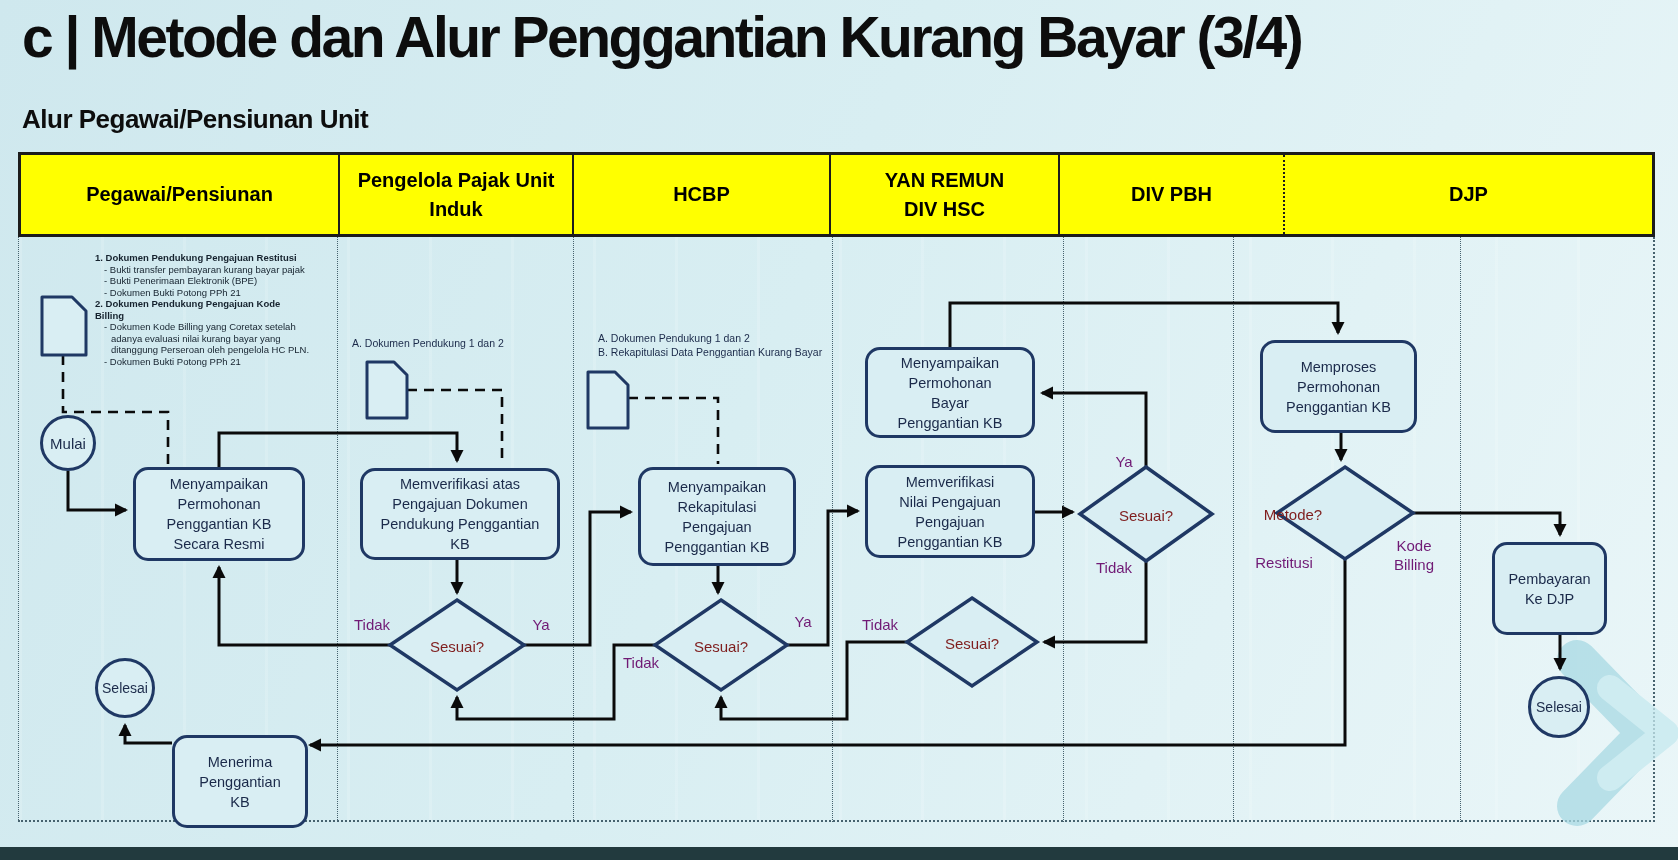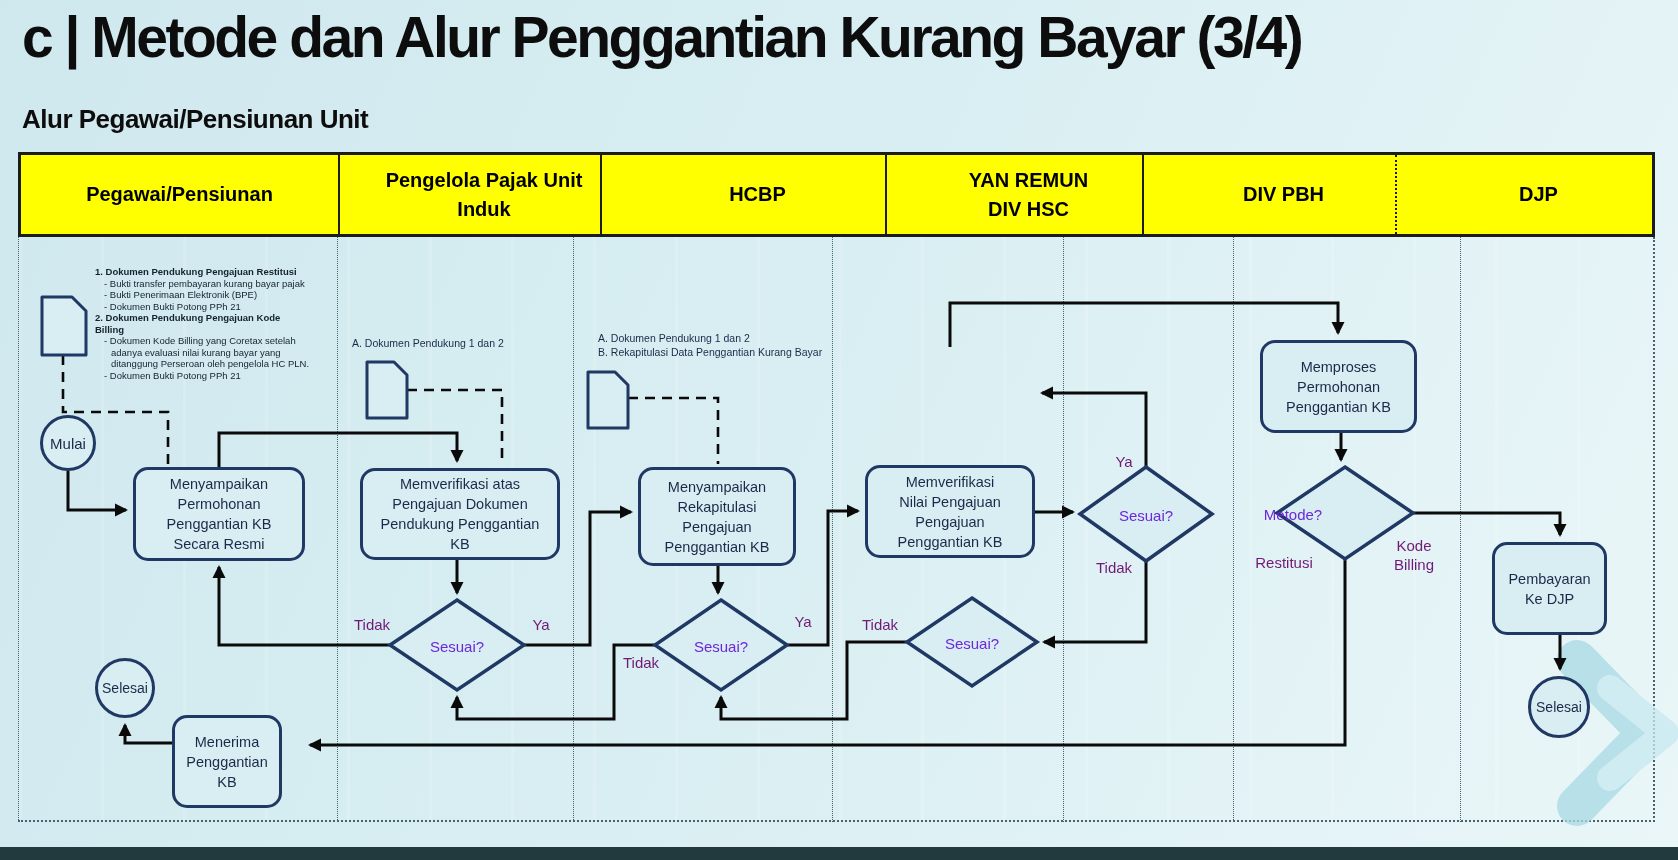--- a/index.html
+++ b/index.html
@@ -14,21 +14,21 @@
     font-size:57px;font-weight:bold;color:#0d0d0d;letter-spacing:-2.5px;
     white-space:nowrap;
   }
   .subtitle{
     position:absolute;left:22px;top:104px;
     font-size:26px;font-weight:bold;color:#0d0d0d;letter-spacing:-0.5px;
   }
   
   .lane-header{
     position:absolute;left:18px;top:152px;width:1637px;height:85px;
-    display:flex;border:3px solid #1c1c1c;box-sizing:border-box;background:#ffff00;gap:28px;
+    display:flex;border:3px solid #1c1c1c;box-sizing:border-box;background:#ffff00;
   }
   .lane-cell{
     display:flex;align-items:center;justify-content:center;text-align:center;
     font-size:20px;font-weight:bold;color:#000;line-height:1.45;
     box-sizing:border-box;padding:0 8px;
   }
   .lane-cell.sep-solid{border-right:2px solid #1c1c1c;}
   .lane-cell.sep-dot{border-right:2px dotted #1c1c1c;}
   
   .lane-body{
@@ -46,21 +46,21 @@
     color:#1b2a4a;font-size:14.5px;line-height:1.38;
   }
   .node-box span{display:block;}
   .node-circle{
     position:absolute;box-sizing:border-box;border:3px solid #1f3864;border-radius:50%;
     background:#d9eef3;display:flex;align-items:center;justify-content:center;
     color:#1b2a4a;font-size:15px;
   }
   .diamond-label{
     position:absolute;transform:translate(-50%,-50%);
-    color:#6d28d9;font-size:15px;text-align:center;
+    color:#7f1d1d;font-size:15px;text-align:center;
   }
   .edge-label{
     position:absolute;transform:translate(-50%,-50%);
     color:#701a75;font-size:15px;text-align:center;line-height:1.25;white-space:pre-line;
   }
   
   .note-block{position:absolute;color:#15222e;}
   .note-line{font-size:9.5px;line-height:11.5px;}
   .note-line.head{font-weight:bold;}
   .note-line.sub{padding-left:9px;}
@@ -141,21 +141,21 @@
 
     <g fill="#d9eef3" stroke="#1f3864" stroke-width="3.5" stroke-linejoin="miter">
       <polygon points="457,600 524,645 457,690 390,645"></polygon>
       <polygon points="721,600 787,645 721,690 655,645"></polygon>
       <polygon points="972,598 1037,642 972,686 907,642"></polygon>
       <polygon points="1146,467 1212,514 1146,561 1080,514"></polygon>
       <polygon points="1345,467 1413,513 1345,559 1277,513"></polygon>
     </g>
   </svg>
 
-  <div class="note-block" style="left:95px;top:266px;width:215px">
+  <div class="note-block" style="left:95px;top:252px;width:215px">
     <div class="note-line head">1. Dokumen Pendukung Pengajuan Restitusi</div>
     <div class="note-line sub">- Bukti transfer pembayaran kurang bayar pajak</div>
     <div class="note-line sub">- Bukti Penerimaan Elektronik (BPE)</div>
     <div class="note-line sub">- Dokumen Bukti Potong PPh 21</div>
     <div class="note-line head">2. Dokumen Pendukung Pengajuan Kode Billing</div>
     <div class="note-line sub">- Dokumen Kode Billing yang Coretax setelah</div>
     <div class="note-line sub2">adanya evaluasi nilai kurang bayar yang</div>
     <div class="note-line sub2">ditanggung Perseroan oleh pengelola HC PLN.</div>
     <div class="note-line sub">- Dokumen Bukti Potong PPh 21</div>
   </div>
@@ -163,28 +163,31 @@
   <div class="note-small" style="left:598px;top:331px">A. Dokumen Pendukung 1 dan 2</div>
   <div class="note-small" style="left:598px;top:345px">B. Rekapitulasi Data Penggantian Kurang Bayar</div>
 
   <div class="node-circle" style="left:40px;top:415px;width:56px;height:56px">Mulai</div>
   <div class="node-circle" style="left:95px;top:658px;width:60px;height:60px;font-size:14px">Selesai</div>
   <div class="node-circle" style="left:1528px;top:676px;width:62px;height:62px;font-size:14px">Selesai</div>
 
   <div class="node-box" style="left:133px;top:467px;width:172px;height:94px">
     <span style="max-width:150px">Menyampaikan Permohonan Penggantian KB Secara Resmi</span>
   </div>
-  <div class="node-box" style="left:172px;top:715px;width:110px;height:93px">
+  <div class="node-box" style="left:172px;top:735px;width:136px;height:93px">
     <span style="max-width:95px">Menerima Penggantian KB</span>
   </div>
   <div class="node-box" style="left:360px;top:468px;width:200px;height:92px">
     <span style="max-width:180px">Memverifikasi atas Pengajuan Dokumen Pendukung Penggantian KB</span>
   </div>
   <div class="node-box" style="left:638px;top:467px;width:158px;height:99px">
     <span style="max-width:120px">Menyampaikan Rekapitulasi Pengajuan Penggantian KB</span>
+  </div>
+  <div class="node-box" style="left:865px;top:347px;width:170px;height:91px">
+    <span style="max-width:110px">Menyampaikan Permohonan Bayar Penggantian KB</span>
   </div>
   <div class="node-box" style="left:865px;top:465px;width:170px;height:93px">
     <span style="max-width:118px">Memverifikasi Nilai Pengajuan Pengajuan Penggantian KB</span>
   </div>
   <div class="node-box" style="left:1260px;top:340px;width:157px;height:93px">
     <span style="max-width:120px">Memproses Permohonan Penggantian KB</span>
   </div>
   <div class="node-box" style="left:1492px;top:542px;width:115px;height:93px">
     <span style="max-width:90px">Pembayaran Ke DJP</span>
   </div>

